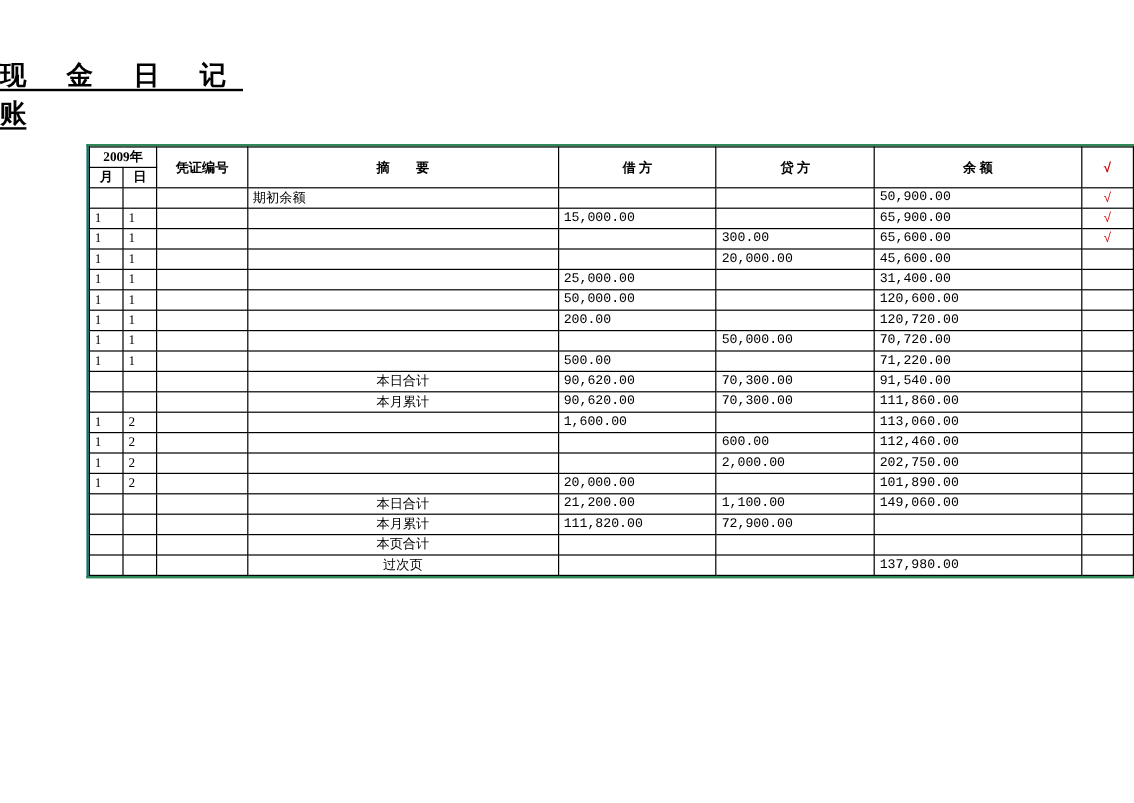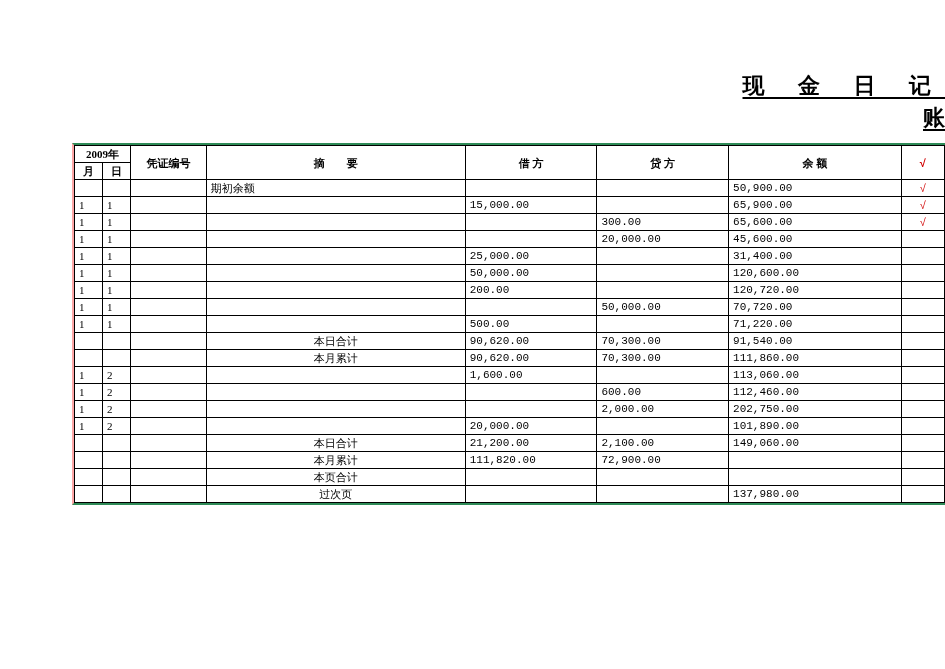--- a/index.html
+++ b/index.html
@@ -6,22 +6,22 @@
     body {
       margin: 0;
       padding: 0;
       font-family: "SimSun", "宋体", serif;
       background: #ffffff;
       width: 945px;
       height: 669px;
       overflow: hidden;
     }
     .title-wrap {
-      text-align: right;
-      padding-top: 71px;
+      text-align: left;
+      padding-top: 48px;
       padding-bottom: 10px;
     }
     .title-line {
       display: inline-block;
       font-size: 22px;
       font-weight: bold;
       letter-spacing: 14px;
       text-decoration: underline;
       text-underline-offset: 4px;
     }
@@ -31,21 +31,21 @@
       font-weight: bold;
       letter-spacing: 0;
       text-decoration: underline;
       text-underline-offset: 4px;
       margin-top: 2px;
     }
     .sheet {
       margin: 0 0 0 72px;
       border-top: 2px solid #2e8b57;
       border-bottom: 2px solid #2e8b57;
-      border-left: 2px solid #fca5a5;
+      border-left: 2px solid #0f766e;
       font-size: 11px;
     }
     table { border-collapse: collapse; width: 100%; table-layout: fixed; }
     th, td {
       border: 1px solid #000;
       height: 16px;
       line-height: 16px;
       padding: 0 4px;
       overflow: hidden;
       white-space: nowrap;
@@ -253,21 +253,21 @@
           <td class="num"></td>
           <td class="num">101,890.00</td>
           <td class="check"></td>
         </tr>
         <tr>
           <td class="lft"></td>
           <td class="lft"></td>
           <td class="lft"></td>
           <td class="ctr">本日合计</td>
           <td class="num">21,200.00</td>
-          <td class="num">2,100.00</td>
+          <td class="num">1,100.00</td>
           <td class="num">149,060.00</td>
           <td class="check"></td>
         </tr>
         <tr>
           <td class="lft"></td>
           <td class="lft"></td>
           <td class="lft"></td>
           <td class="ctr">本月累计</td>
           <td class="num">111,820.00</td>
           <td class="num">72,900.00</td>

